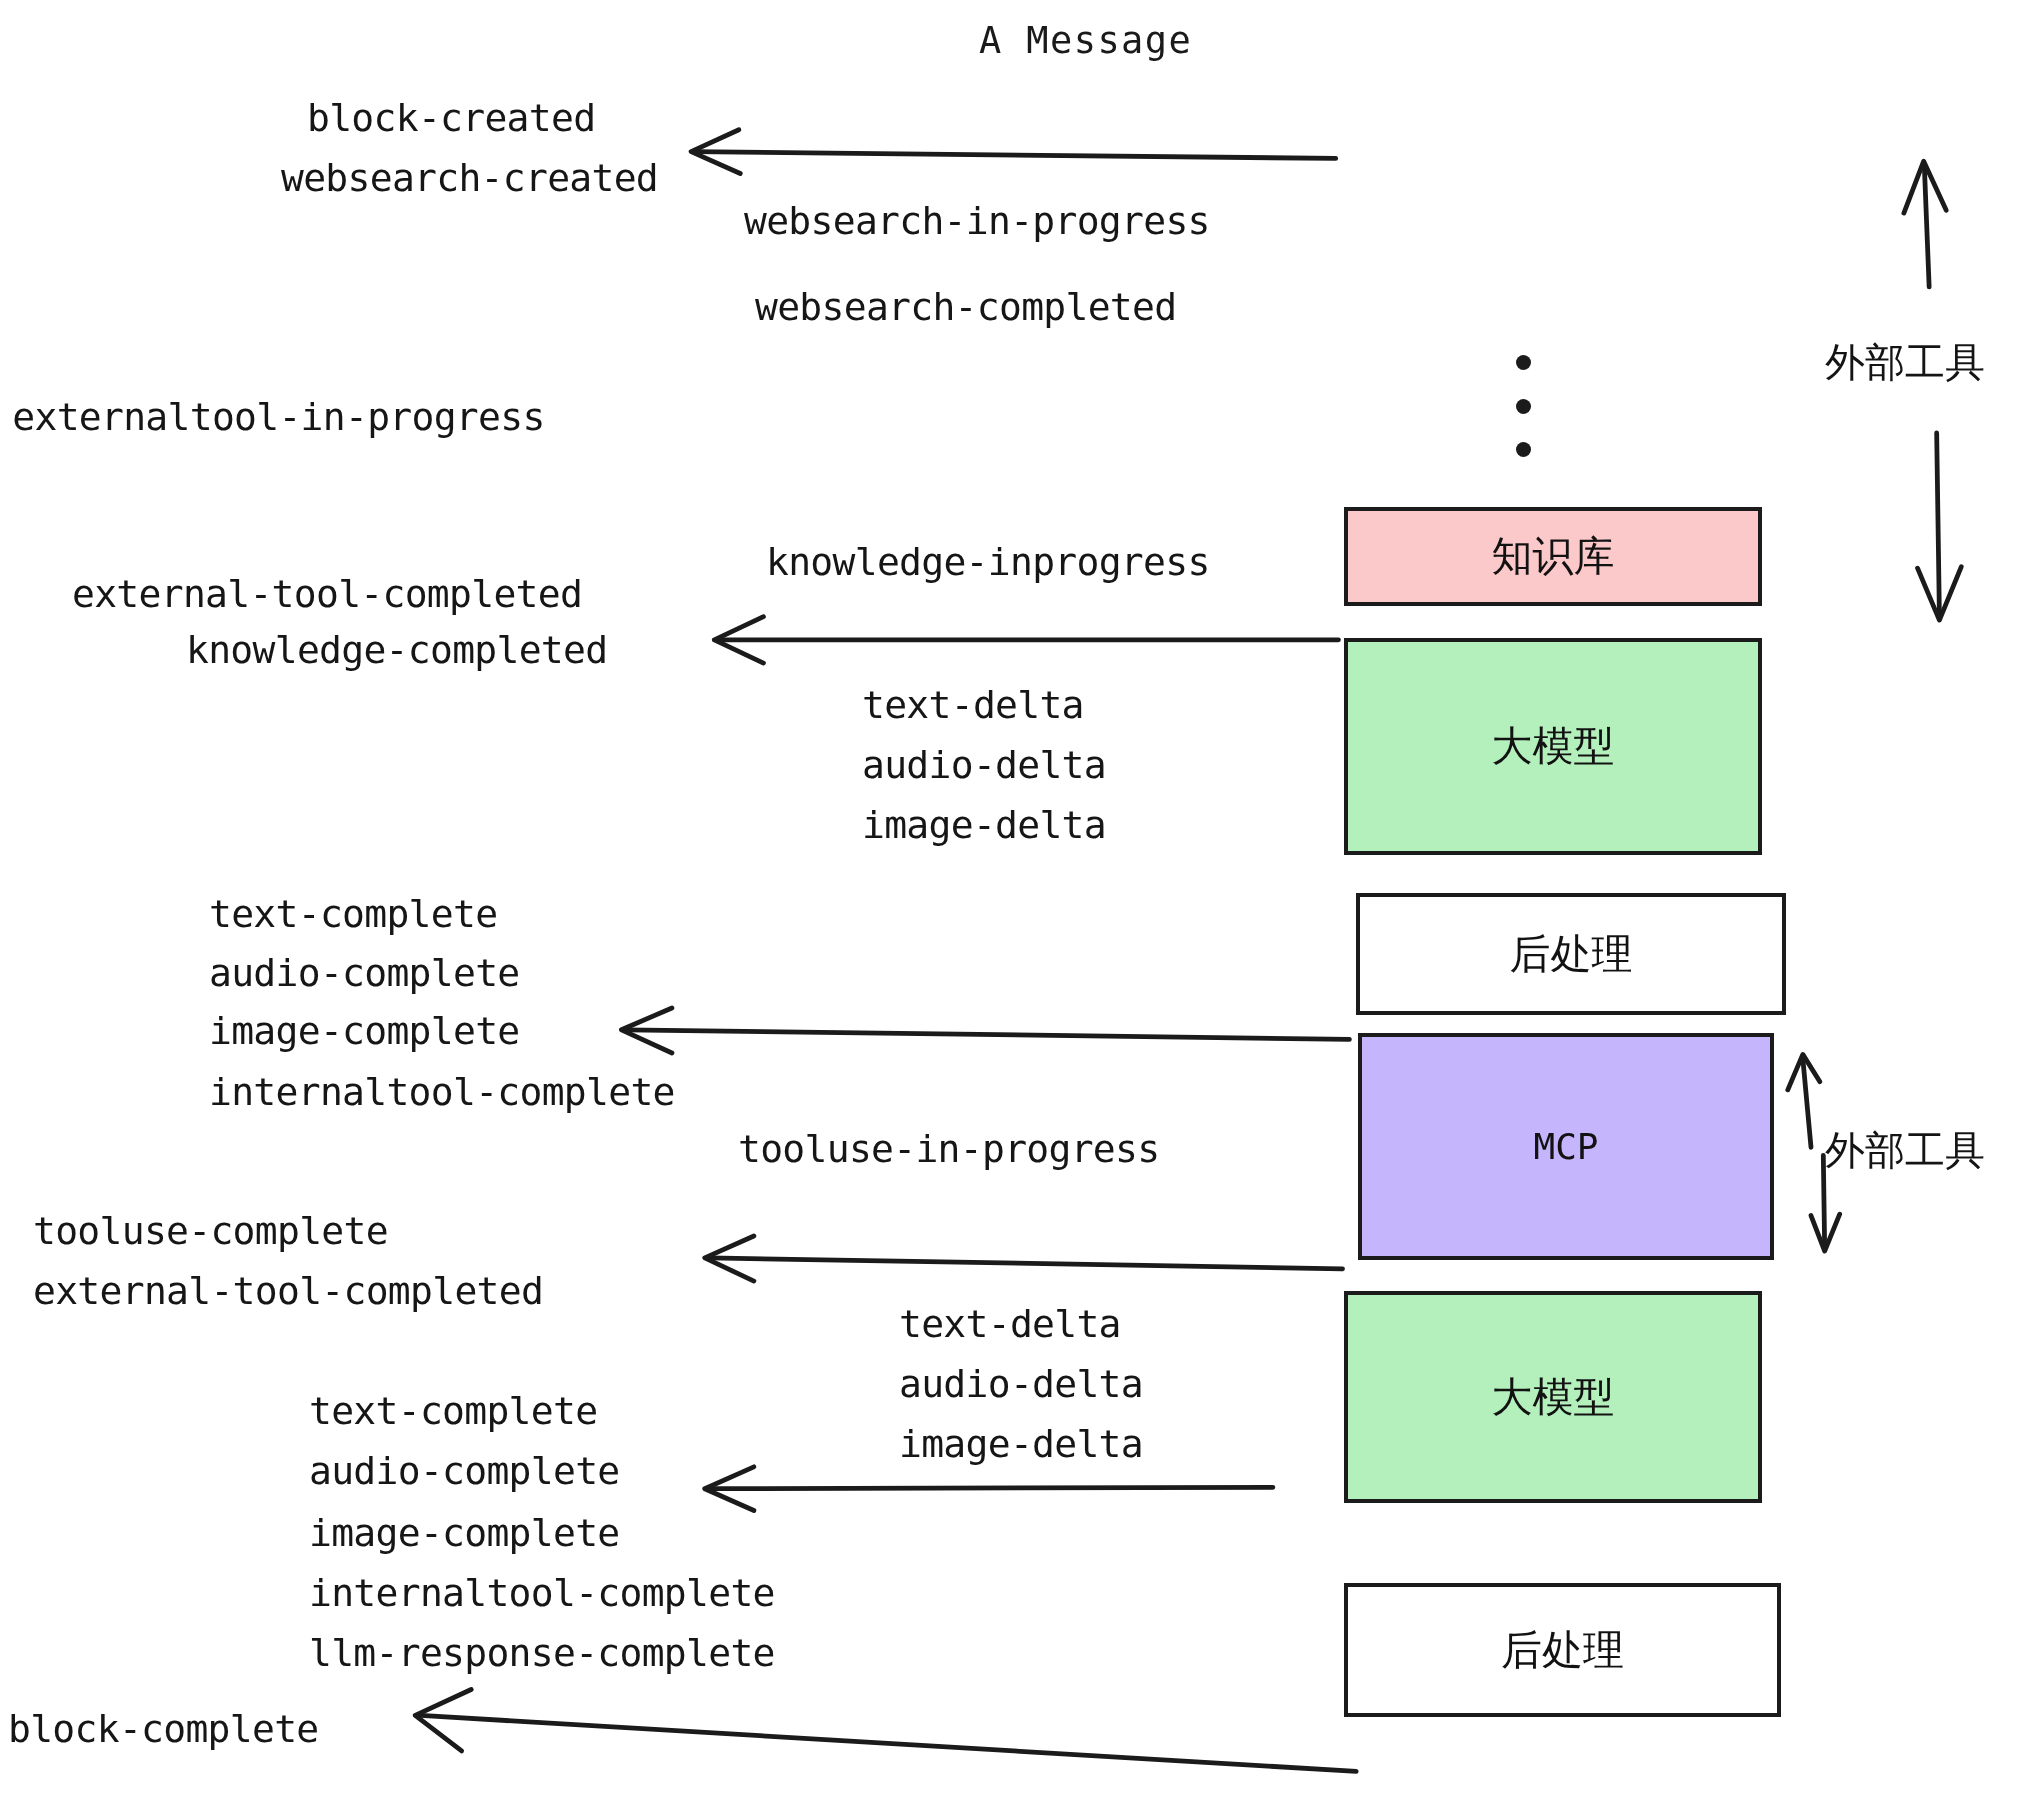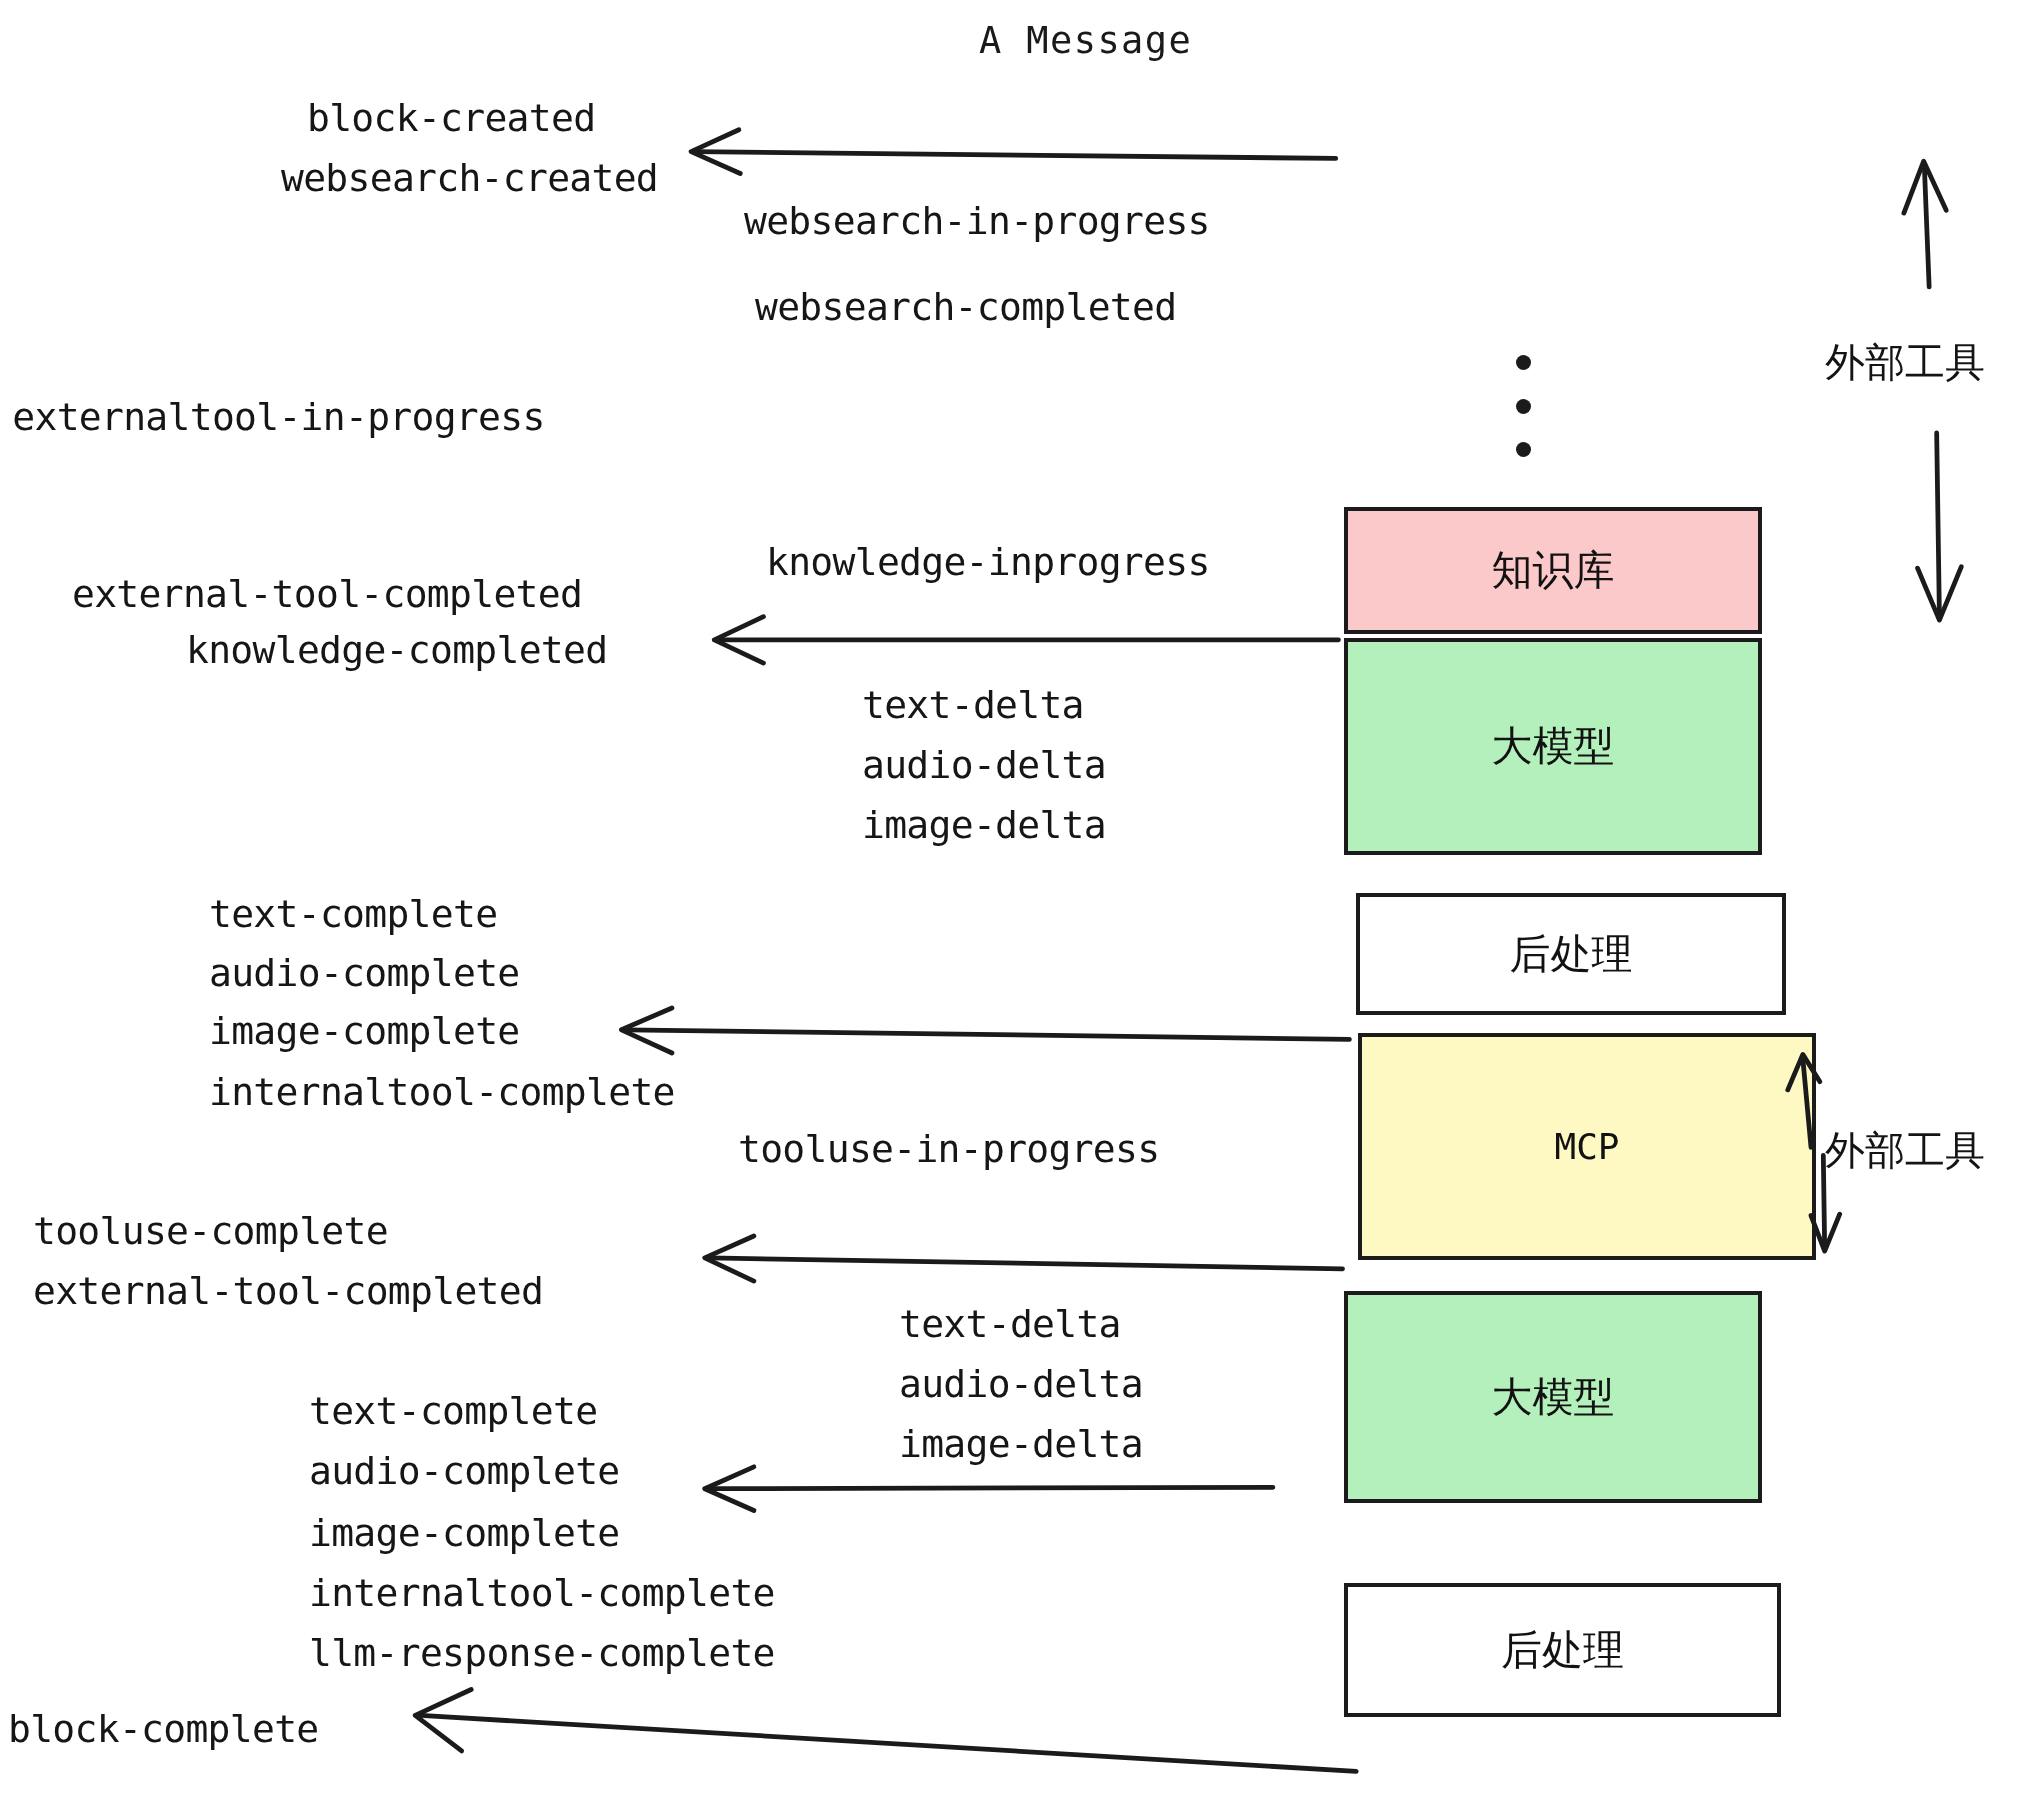--- a/index.html
+++ b/index.html
@@ -88,33 +88,33 @@
   <div class="evt" style="left:899px; top:1362px;">audio-delta</div>
   <div class="evt" style="left:899px; top:1422px;">image-delta</div>
   <div class="evt" style="left:309px;  top:1389px;">text-complete</div>
   <div class="evt" style="left:309px;  top:1449px;">audio-complete</div>
   <div class="evt" style="left:309px;  top:1511px;">image-complete</div>
   <div class="evt" style="left:309px;  top:1571px;">internaltool-complete</div>
   <div class="evt" style="left:309px;  top:1631px;">llm-response-complete</div>
   <div class="evt" style="left:8px;    top:1707px;">block-complete</div>
 
 
-  <div class="box" style="left:1344px; top:507px;  width:418px; height:127px; background:#FBC9C9;">
+  <div class="box" style="left:1344px; top:507px;  width:418px; height:99px; background:#FBC9C9;">
     <span>知识库</span>
   </div>
 
   <div class="box" style="left:1344px; top:638px;  width:418px; height:217px; background:#B4F0BC;">
     <span>大模型</span>
   </div>
 
   <div class="box" style="left:1356px; top:893px; width:430px; height:122px; background:#FFFFFF;">
     <span>后处理</span>
   </div>
 
-  <div class="box mono" style="left:1358px; top:1033px; width:458px; height:227px; background:#fef9c3;">
+  <div class="box mono" style="left:1358px; top:1033px; width:416px; height:227px; background:#c4b5fd;">
     <span>MCP</span>
   </div>
 
   <div class="box" style="left:1344px; top:1291px; width:418px; height:212px; background:#B4F0BC;">
     <span>大模型</span>
   </div>
 
   <div class="box" style="left:1344px; top:1583px; width:437px; height:134px; background:#FFFFFF;">
     <span>后处理</span>
   </div>

